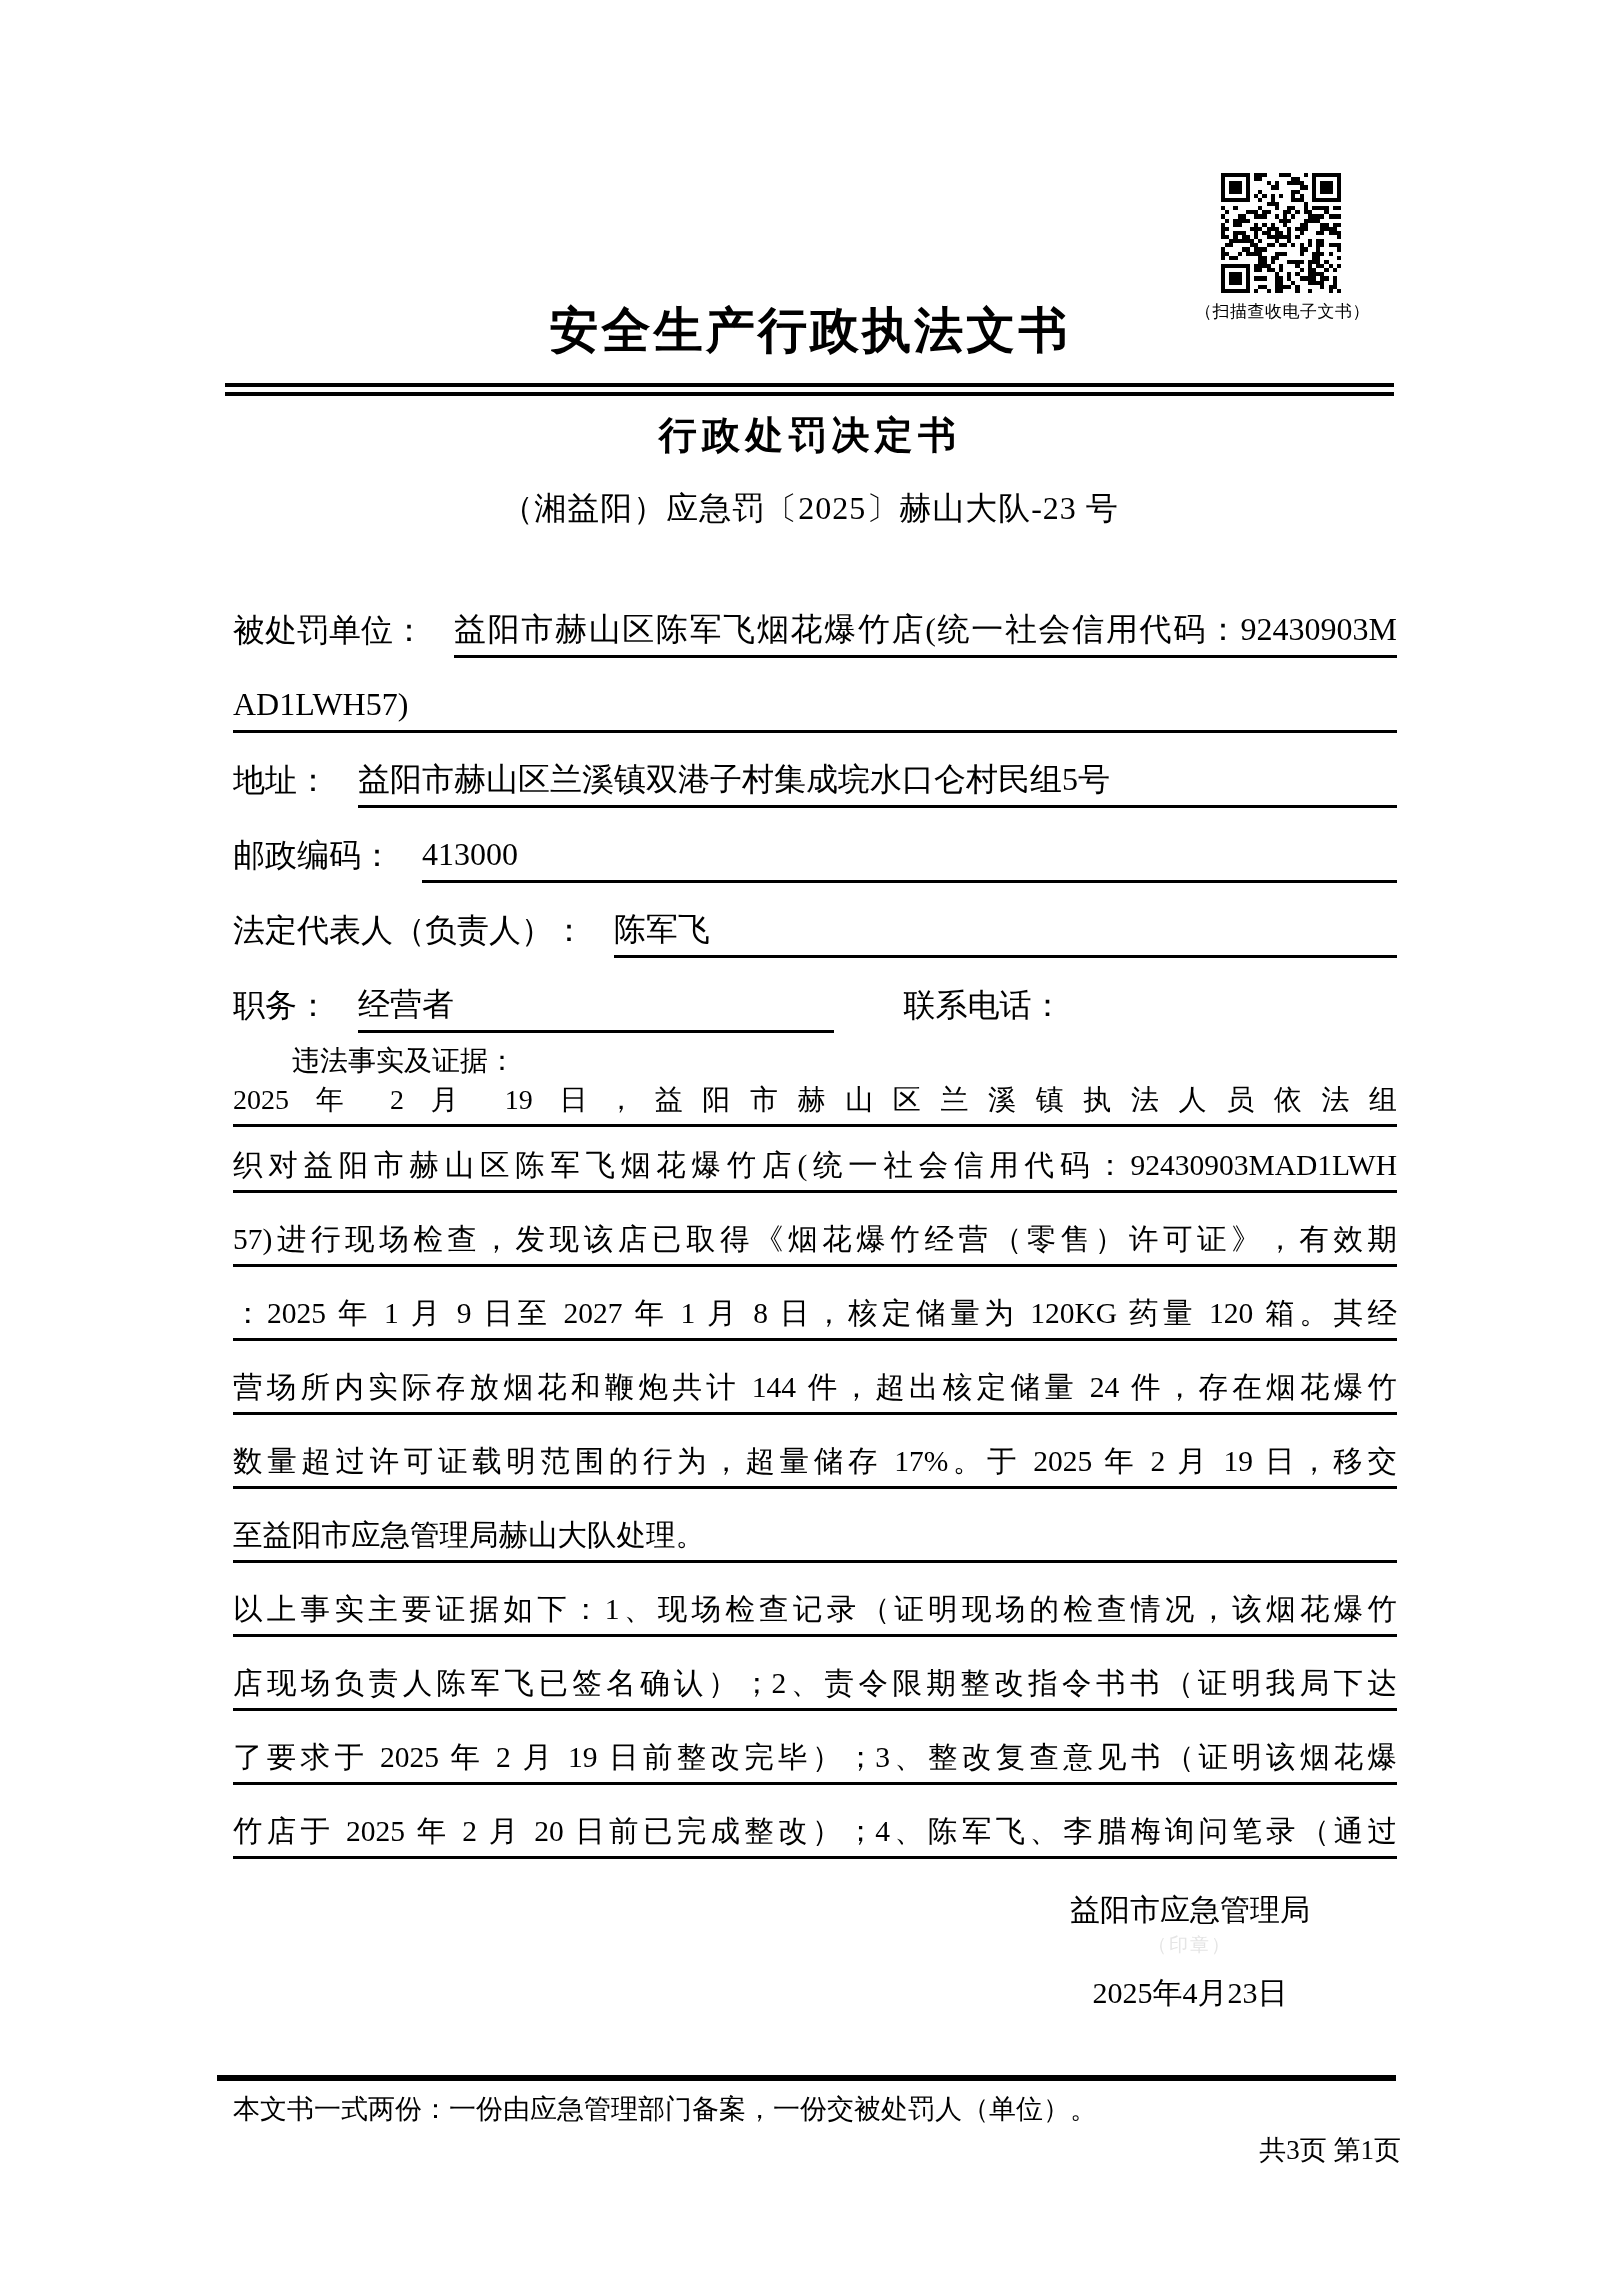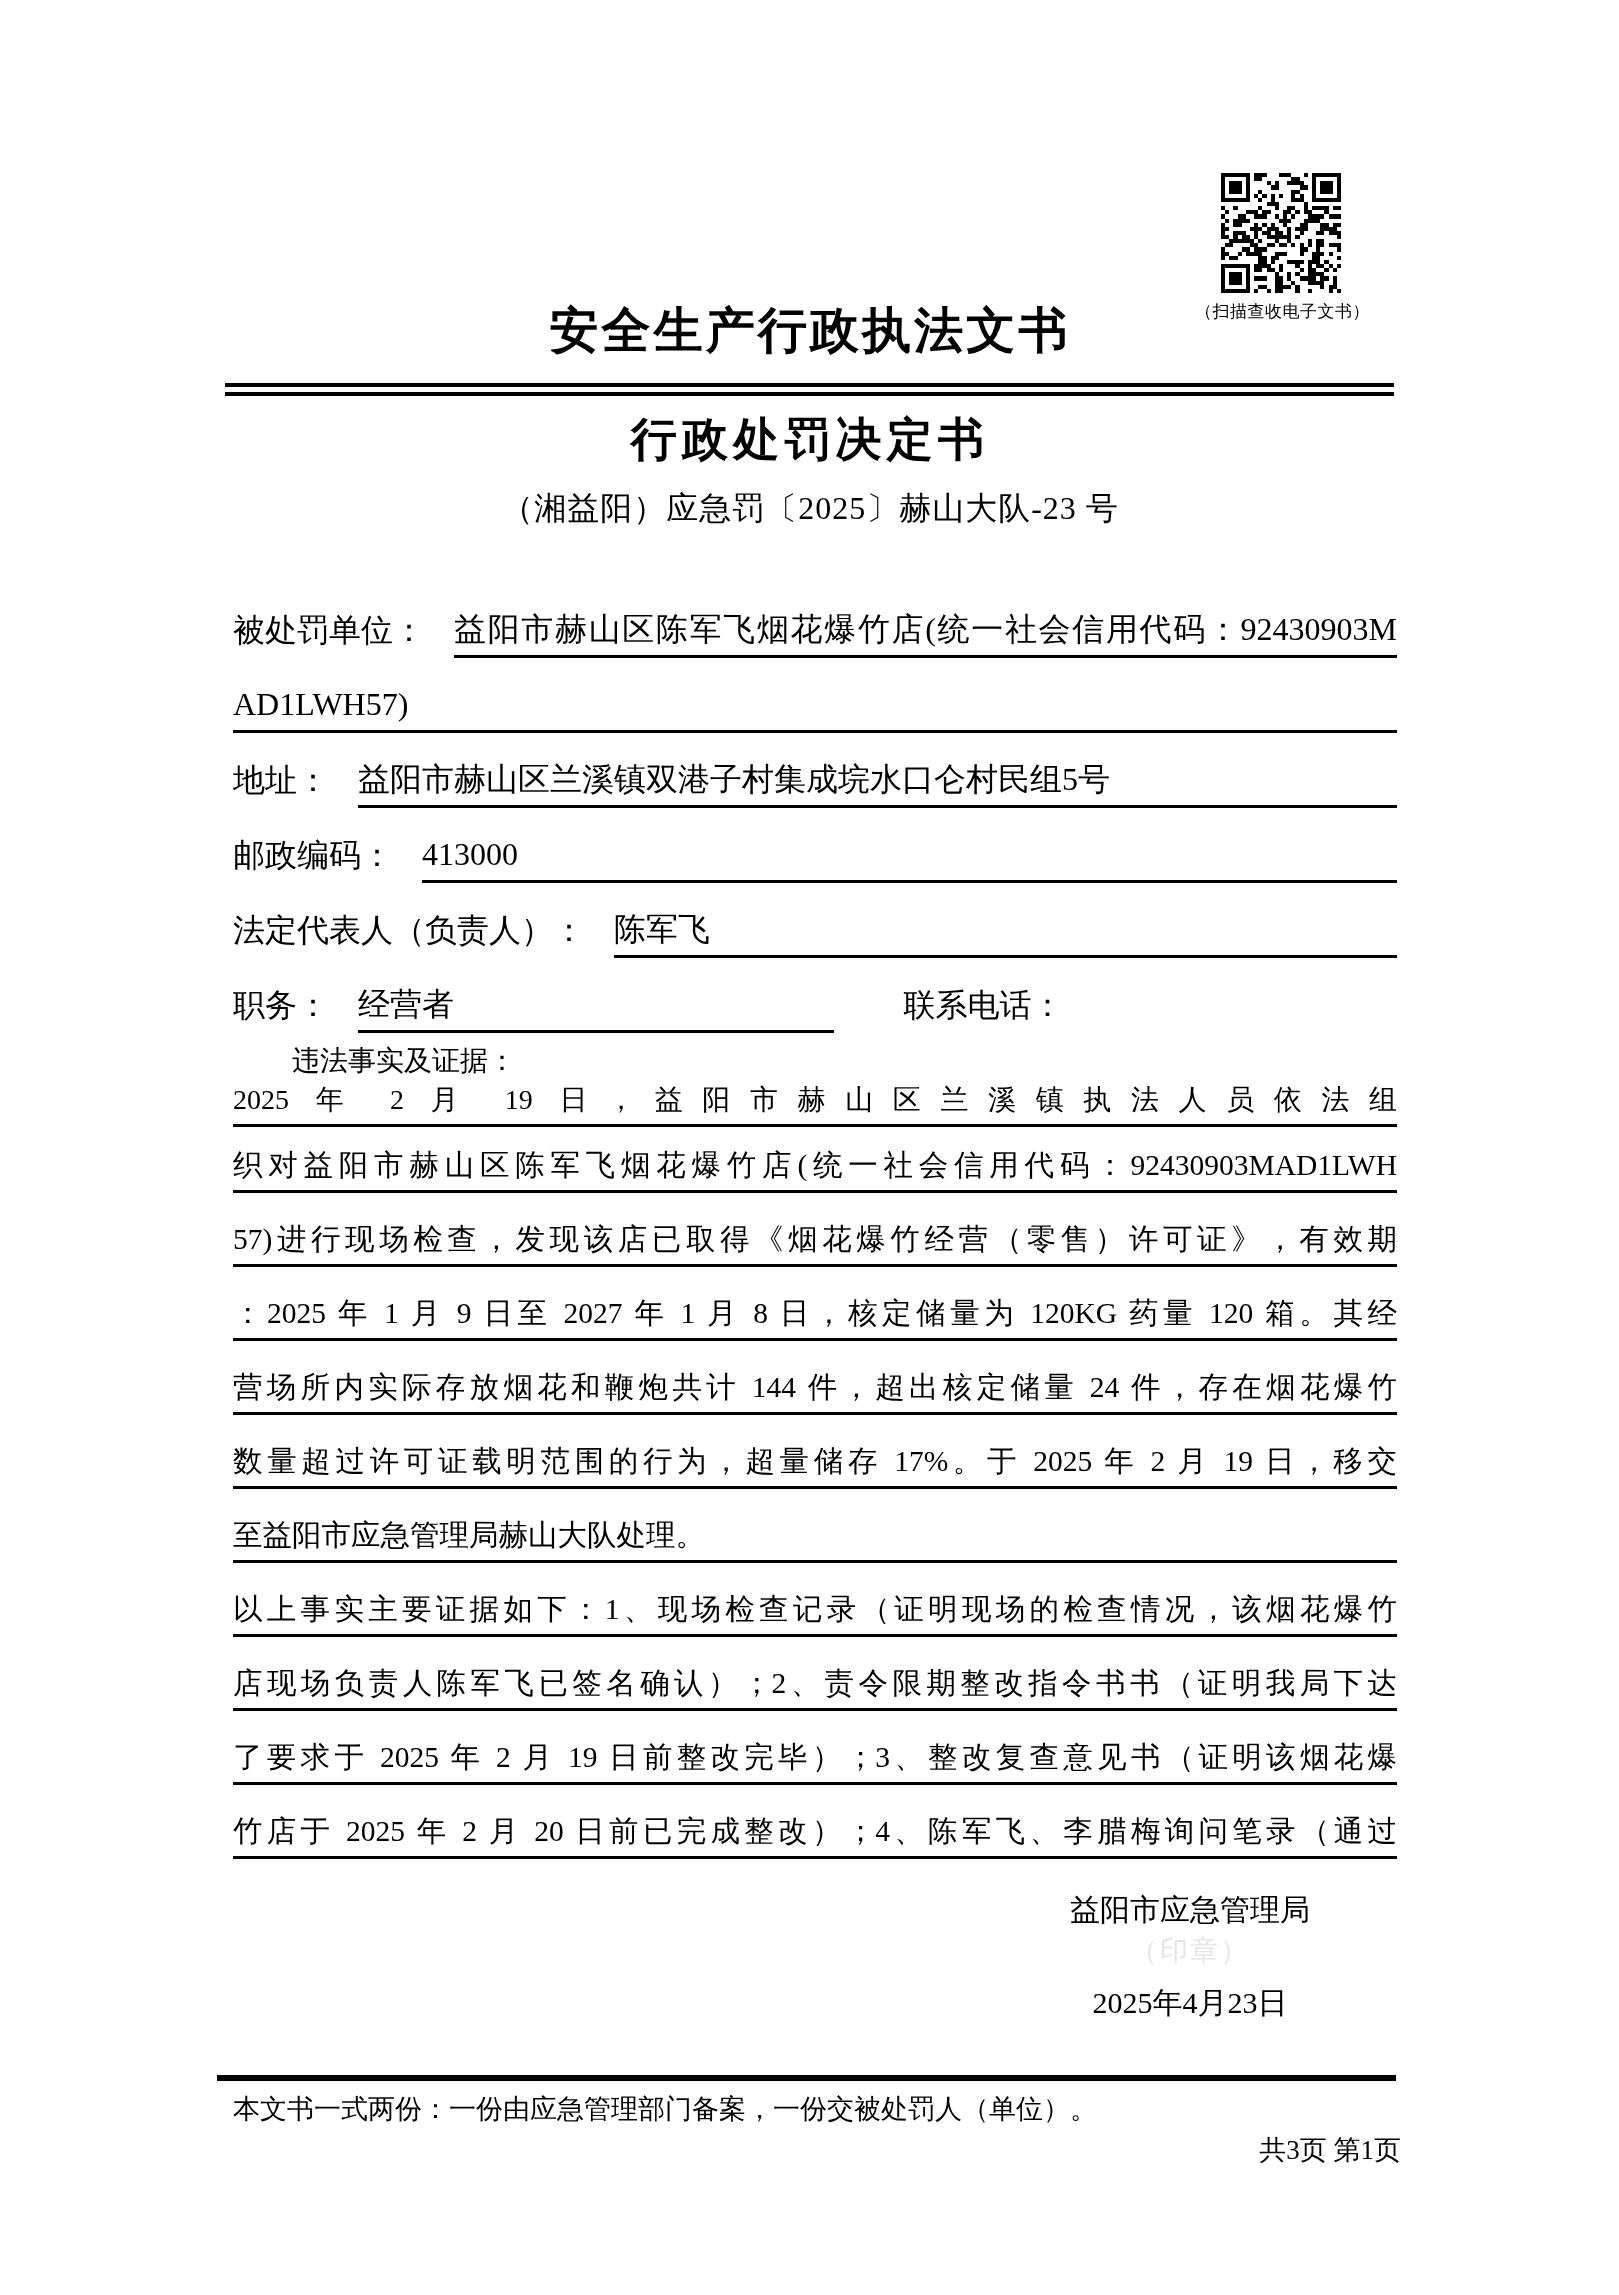--- a/index.html
+++ b/index.html
@@ -11,21 +11,21 @@
   .qr-svg{display:block;margin:0 auto;background:#fff;}
   .qr-caption{margin-top:7.2px;font-size:17px;white-space:nowrap;letter-spacing:0.5px;}
 
   
   .doc-set-title{position:absolute;top:304px;left:0;width:1620px;text-align:center;
     font-size:49px;font-weight:bold;letter-spacing:3.1px;line-height:1.1;}
   .double-rule{position:absolute;top:383px;left:225px;width:1169px;}
   .double-rule .bar{height:4.1px;background:#000;}
   .double-rule .bar + .bar{margin-top:5.2px;}
   .doc-title{position:absolute;top:415px;left:0;width:1620px;text-align:center;
-    font-size:46px;font-weight:bold;letter-spacing:5.2px;line-height:1.1;}
+    font-size:38px;font-weight:bold;letter-spacing:5.2px;line-height:1.1;}
   .doc-number{position:absolute;top:491px;left:0;width:1620px;text-align:center;
     font-size:32px;letter-spacing:1px;line-height:1.1;}
 
   
   .form{position:absolute;top:583px;left:233px;width:1164px;}
   .field-row{display:flex;align-items:flex-end;height:75px;font-size:32px;line-height:1.15;gap:29px;}
   .label{white-space:nowrap;padding-bottom:9.3px;}
   .value{border-bottom:3.1px solid #000;padding-bottom:7.2px;white-space:nowrap;}
   .fill{flex:1 1 auto;min-width:0;}
   .fixed-w{flex:0 0 476px;}
@@ -35,21 +35,21 @@
   
   .para{position:absolute;top:1045px;left:233px;width:1164px;}
   .para-first{display:flex;height:74px;font-size:28px;line-height:1.15;flex-direction:column;}
   .para-first .label{padding-left:59px;padding-bottom:7.2px;}
   .para-line{box-sizing:border-box;height:74px;border-bottom:3.1px solid #000;
     display:flex;align-items:flex-end;padding-bottom:7.2px;font-size:29.5px;line-height:1.15;white-space:nowrap;}
   .para-line > span{display:block;width:100%;}
 
   
   .sig{position:absolute;top:1892px;left:983px;width:414px;text-align:center;font-size:30px;line-height:1.2;}
-  .seal-note{font-size:28px;color:#e5e5e5;margin-top:6.2px;letter-spacing:2.1px;}
+  .seal-note{font-size:19px;color:#e5e5e5;margin-top:6.2px;letter-spacing:2.1px;}
   .sig-date{margin-top:17.6px;}
 
   
   .footer-rule{position:absolute;top:2075px;left:217px;width:1179px;height:6.2px;background:#000;}
   .footer-note{position:absolute;top:2095px;left:233px;width:1164px;font-size:27px;line-height:1.2;font-family:Liberation Mono, monospace;}
   .page-indicator{position:absolute;top:2134px;left:237px;width:1164px;text-align:right;font-size:27px;line-height:1.2;font-family:Liberation Serif, serif;}
 </style>
 </head>
 <body>
 

